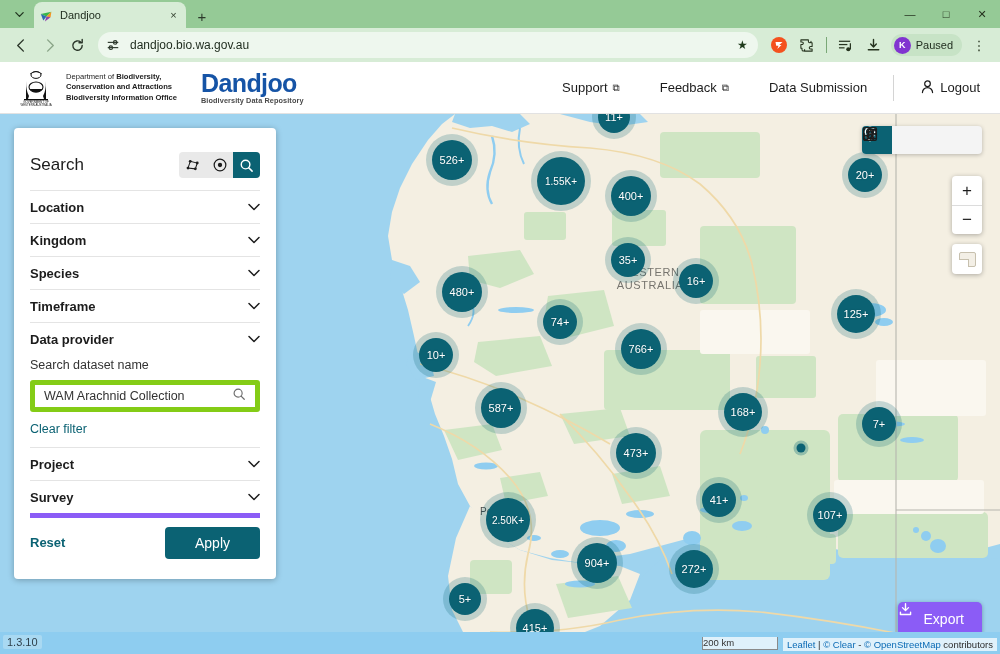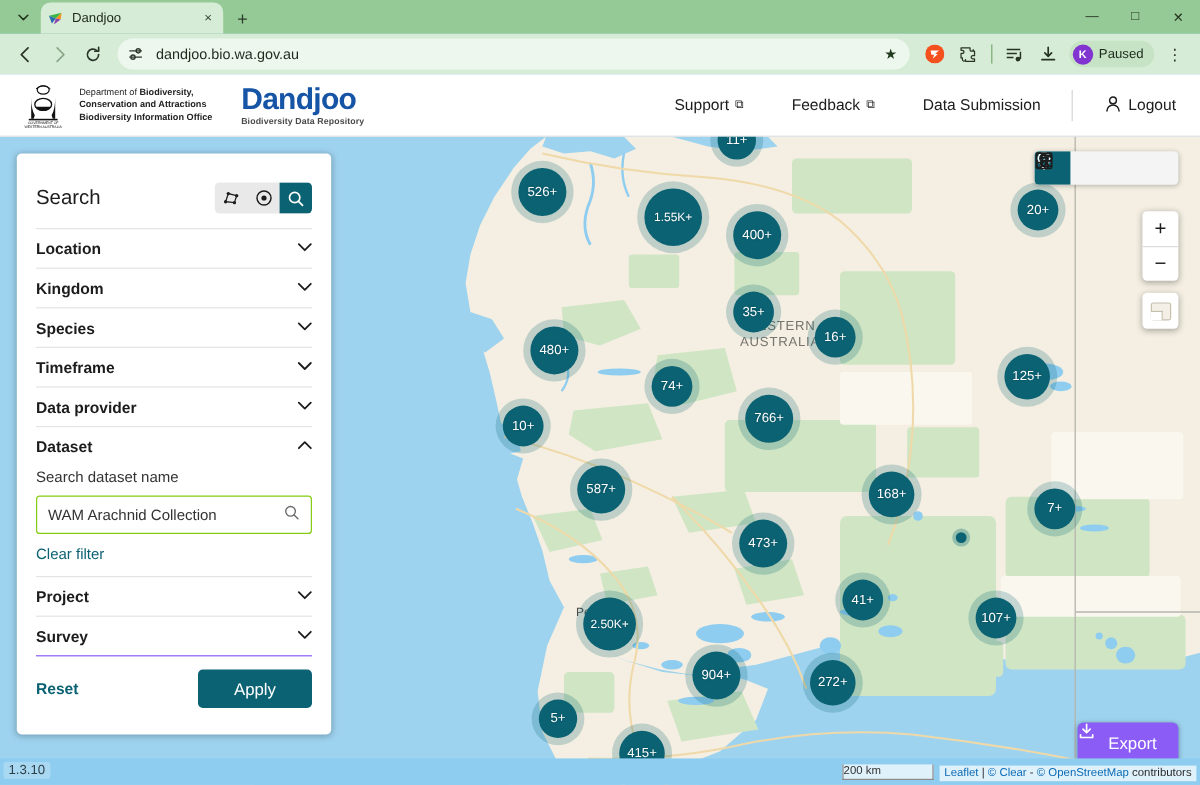--- a/index.html
+++ b/index.html
@@ -194,31 +194,31 @@
   }
   .sp-iconbtn.active { background: #0b6273; color: #fff; }
   .acc-row {
     display: flex; align-items: center; justify-content: space-between;
     height: 33px; border-top: 1px solid #e4e4e4;
   }
   .acc-label { font-size: 13px; font-weight: bold; color: #1c1c1c; }
   .chev { font-size: 10px; color: #1c1c1c; }
   .sp-subtext { font-size: 12.5px; color: #333; padding: 3px 0 8px; }
   .ds-input {
-    height: 32px; border: 1px solid #84cc16; border-radius: 3px;
+    height: 32px; border: 5px solid #84cc16; border-radius: 3px;
     display: flex; align-items: center; padding: 0 9px; gap: 6px;
     margin-bottom: 10px;
   }
   .ds-input-val { font-size: 12.5px; color: #333; flex: 1 1 auto; }
   .clear-filter {
     font-size: 12.5px; color: #0b6273; padding-bottom: 11px; display: block;
   }
   .sp-foot {
     display: flex; align-items: center; justify-content: space-between;
-    height: 54px; border-top: 1px solid #8b5cf6;
+    height: 54px; border-top: 5px solid #8b5cf6;
   }
   .reset-link { font-size: 13px; color: #0b6273; font-weight: bold; }
   .apply-btn {
     background: #0b6273; color: #fff; font-size: 14px;
     border-radius: 4px; padding: 8px 30px;
   }
 
   
   .footer-bar {
     position: absolute; left: 0; bottom: 0; width: 1000px; height: 22px;
@@ -638,28 +638,20 @@
     </div>
     <div class="acc-row">
       <span class="acc-label">Data provider</span>
       <span class="chev">
         <svg width="12" height="8" viewBox="0 0 12 8">
             <path d="M1 1.5 L6 6.5 L11 1.5" stroke="#1c1c1c" stroke-width="1.5" fill="none" stroke-linecap="round" stroke-linejoin="round"></path>
           </svg>
       </span>
     </div>
 
-    <div class="acc-row">
-      <span class="acc-label">Dataset</span>
-      <span class="chev">
-        <svg width="12" height="8" viewBox="0 0 12 8">
-            <path d="M1 6.5 L6 1.5 L11 6.5" stroke="#1c1c1c" stroke-width="1.5" fill="none" stroke-linecap="round" stroke-linejoin="round"></path>
-          </svg>
-      </span>
-    </div>
     <div class="sp-subtext">Search dataset name</div>
     <div class="ds-input">
       <span class="ds-input-val" title="Search dataset name">WAM Arachnid Collection</span>
       <span>
         <svg width="14" height="14" viewBox="0 0 16 16">
             <circle cx="7" cy="7" r="4.6" fill="none" stroke="#6b6b6b" stroke-width="1.3"></circle>
             <line x1="10.4" y1="10.4" x2="14" y2="14" stroke="#6b6b6b" stroke-width="1.4" stroke-linecap="round"></line>
           </svg>
       </span>
     </div>

